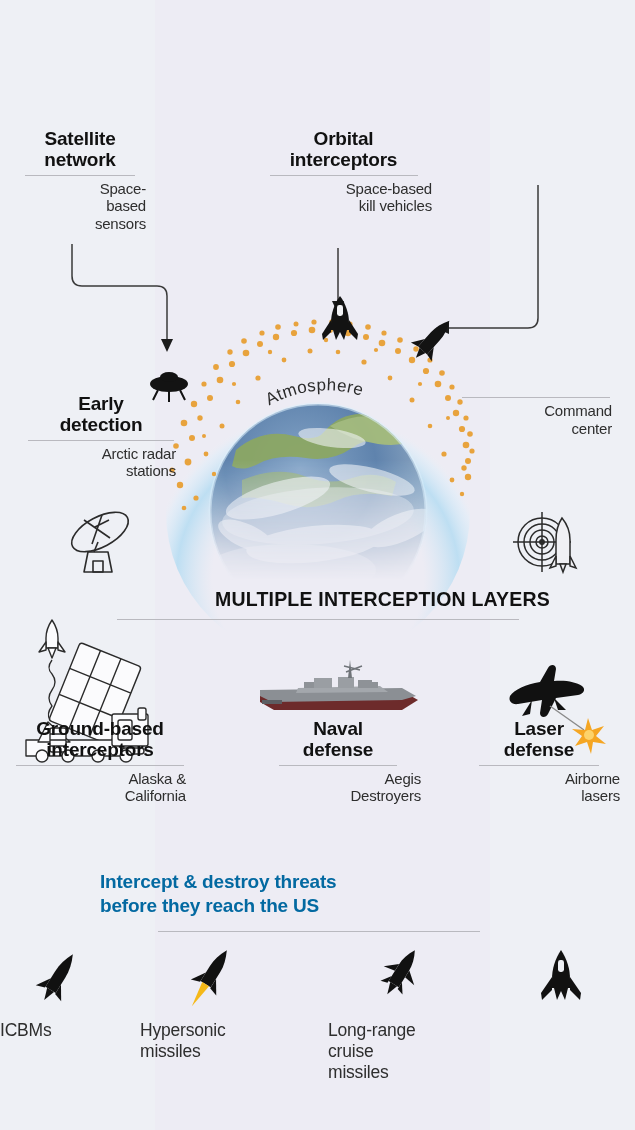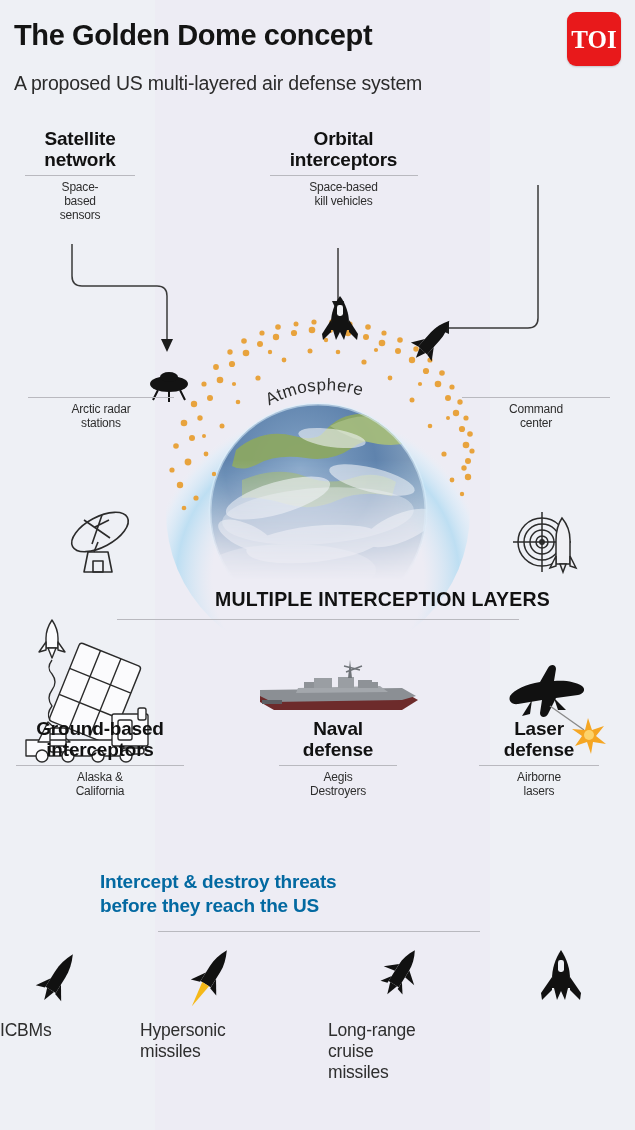--- a/index.html
+++ b/index.html
@@ -47,22 +47,23 @@
   
   .lbl{position:absolute;text-align:center;}
   .lbl .hd{
     font-size:19px;font-weight:bold;color:#111;line-height:1.12;
     letter-spacing:-0.2px;
   }
   .lbl .rule{
     height:1px;background:#b9b9bf;margin:4px auto 4px auto;
   }
   .lbl .sb{
-    font-size:12px;font-weight:400;color:#2e2e2e;line-height:1.17;
+    font-size:15px;font-weight:400;color:#2e2e2e;line-height:1.17;
     letter-spacing:-0.2px;
+    text-align:right;
   }
 
   
   .sec-head{
     position:absolute;text-align:right;
     font-size:19.5px;font-weight:bold;color:#111;letter-spacing:.2px;
   }
   .sec-rule{position:absolute;height:1px;background:#b9b9bf;}
 
   .bottom-head{
@@ -78,27 +79,20 @@
   }
   svg{display:block;overflow:visible;}
 </style>
 </head>
 <body>
 
 <div id="page">
 
   <div class="tint-panel"></div>
 
-  <div class="header">
-    <div class="title">The Golden Dome concept</div>
-    <div class="subtitle">A proposed US multi-layered air defense system</div>
-    <div class="toi-logo">
-      <span>TOI</span>
-    </div>
-  </div>
 
   <div class="lbl" style="left:14px;top:128px;width:132px;">
     <div class="hd">Satellite<br>network</div>
     <div class="rule" style="width:110px;"></div>
     <div class="sb">Space-<br>based<br>sensors</div>
   </div>
 
   <div class="lbl" style="left:255px;top:128px;width:177px;">
     <div class="hd">Orbital<br>interceptors</div>
     <div class="rule" style="width:148px;"></div>
@@ -281,20 +275,21 @@
   <svg class="layer" style="left:404px;top:318px;width:56px;height:44px;">
     <g transform="rotate(42 28 22)">
       <path d="M28,-4 C32,3 34,10 34,17 L34,36 L22,36 L22,17 C22,10 24,3 28,-4 Z" fill="#131313"></path>
       <path d="M22,26 L14,38 L22,36 Z" fill="#131313"></path>
       <path d="M34,26 L42,38 L34,36 Z" fill="#131313"></path>
       <path d="M24,36 L28,46 L32,36 Z" fill="#131313"></path>
     </g>
   </svg>
 
   <div class="lbl" style="left:26px;top:393px;width:150px;">
+    <div class="hd">Early<br>detection</div>
     <div class="rule" style="width:146px;"></div>
     <div class="sb">Arctic radar<br>stations</div>
   </div>
 
   <div class="lbl" style="left:460px;top:393px;width:152px;">
     <div class="rule" style="width:148px;"></div>
     <div class="sb">Command<br>center</div>
   </div>
 
   <svg class="layer" style="left:62px;top:508px;width:78px;height:66px;">

